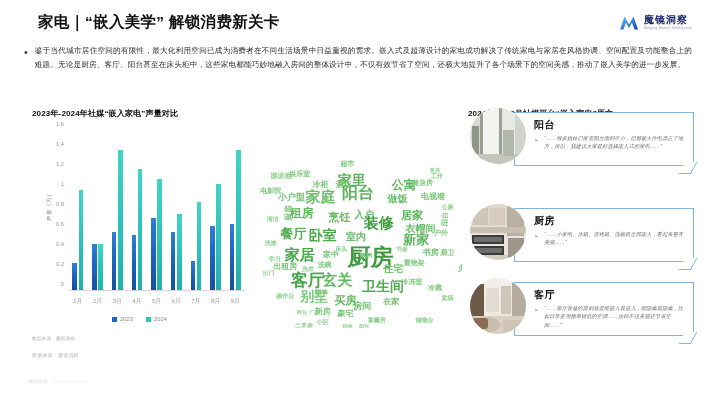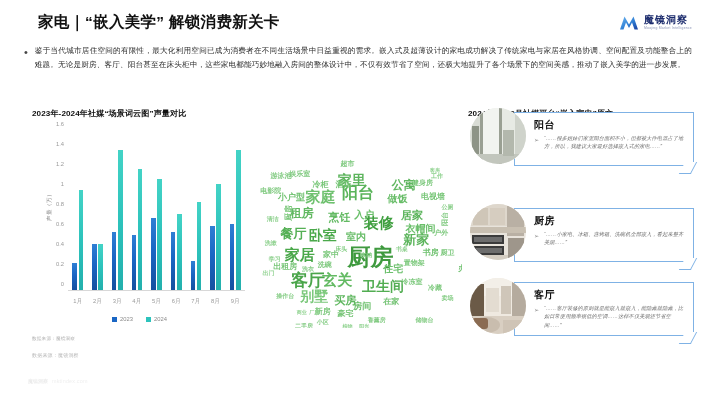--- a/index.html
+++ b/index.html
@@ -155,21 +155,21 @@
     </div>
   </div>
 </div>
 
 <div id="intro">
   <div id="intro-bullet">•</div>
   <div id="intro-text">鉴于当代城市居住空间的有限性，最大化利用空间已成为消费者在不同生活场景中日益重视的需求。嵌入式及超薄设计的家电成功解决了传统家电与家居在风格协调、空间配置及功能整合上的难题。无论是厨房、客厅、阳台甚至在床头柜中，这些家电都能巧妙地融入房间的整体设计中，不仅有效节省了空间，还极大地提升了各个场景下的空间美感，推动了嵌入美学的进一步发展。</div>
 </div>
 
 <div id="chart-panel">
-  <div class="panel-title" id="chart-title">2023年-2024年社媒“场景词云图”声量对比</div>
+  <div class="panel-title" id="chart-title">2023年-2024年社媒“嵌入家电”声量对比</div>
 
   <div id="chart-body">
     <div id="ylabel">声量（万）</div>
     <div id="plot">
       <div id="yticks">
           <div class="ytick" style="bottom: 0%;">0</div>
           <div class="ytick" style="bottom: 12.5%;">0.2</div>
           <div class="ytick" style="bottom: 25%;">0.4</div>
           <div class="ytick" style="bottom: 37.5%;">0.6</div>
           <div class="ytick" style="bottom: 50%;">0.8</div>

